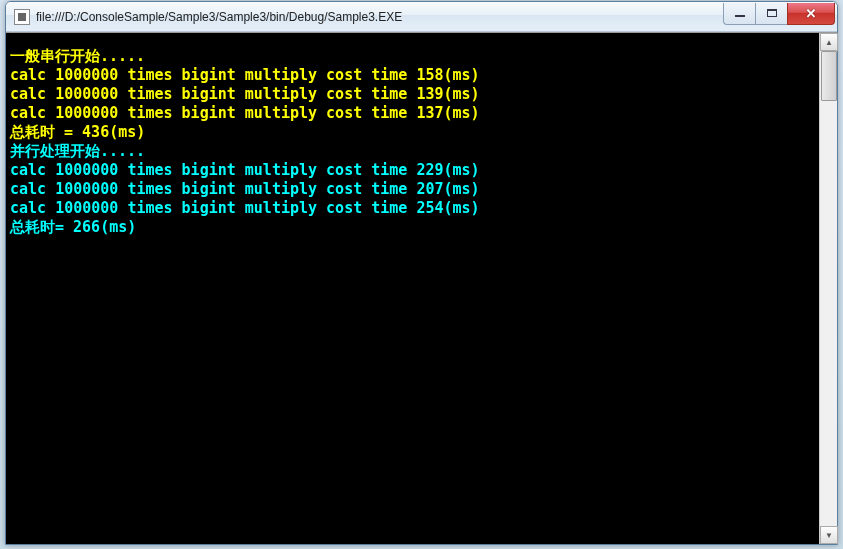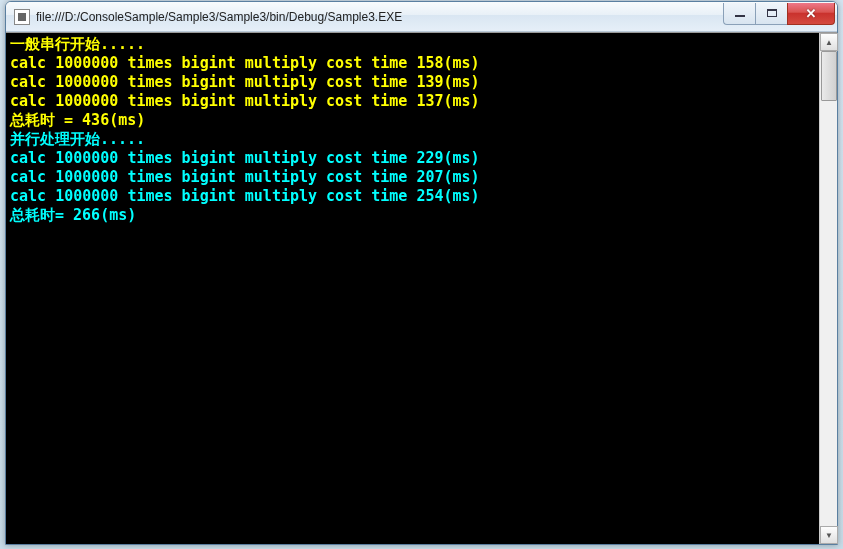--- a/index.html
+++ b/index.html
@@ -117,20 +117,21 @@
     .console {
       flex: 1;
       background: #000;
       font-family: "NSimSun", "SimSun", "Consolas", monospace;
       font-size: 15px;
       font-weight: bold;
       line-height: 19px;
       padding: 2px 4px;
       white-space: pre;
       overflow: hidden;
+      margin-top: 12px;
     }
     .yellow { color: #ffff00; }
     .cyan { color: #00ffff; }
     .scrollbar {
       width: 18px;
       background: #f0f0f0;
       border-left: 1px solid #ccc;
       position: relative;
     }
     .sb-btn {

